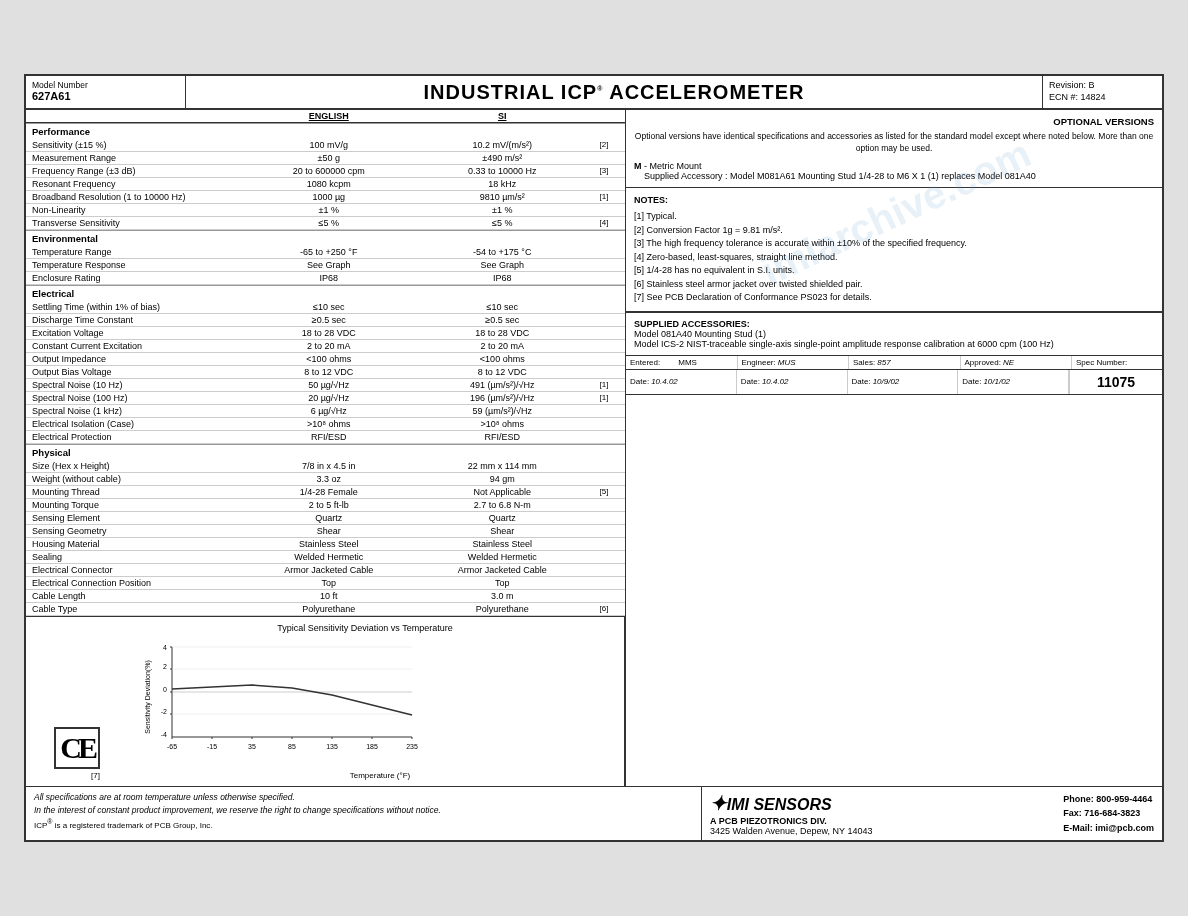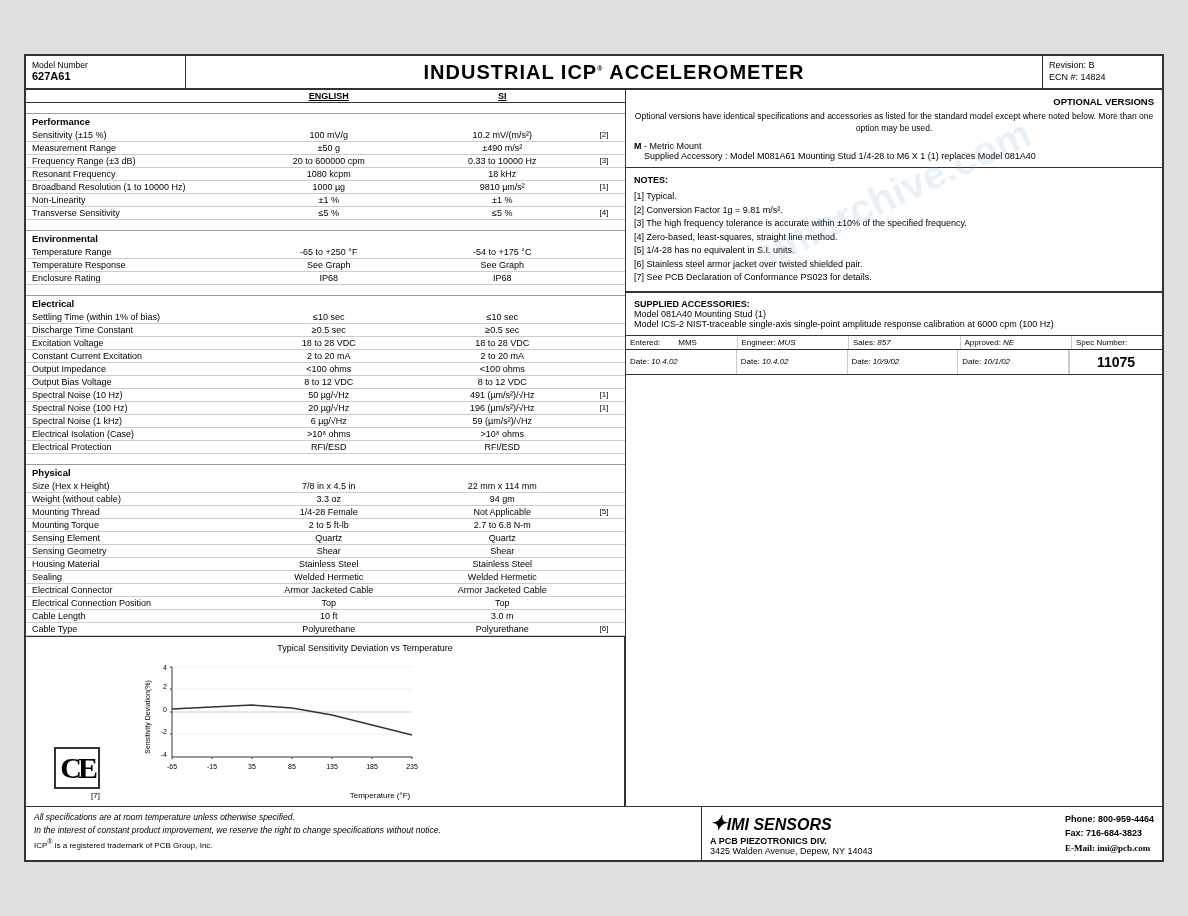--- a/index.html
+++ b/index.html
@@ -81,21 +81,20 @@
       padding: 1px 6px;
       border-bottom: 0.5px solid #ccc;
     }
     .spec-row .val { text-align: center; }
     .spec-row .ref { text-align: center; font-size: 8px; }
     .section-divider {
       font-weight: bold;
       padding: 2px 6px;
       font-size: 9.5px;
       border-top: 1px solid #999;
-      margin-top: 10px;
     }
 
     
     .optional-versions {
       border-bottom: 1px solid #333;
       padding: 6px 8px;
       font-size: 9px;
     }
     .optional-versions .title {
       font-weight: bold;
@@ -545,18 +544,18 @@
       <div>
         <div style="font-size:16px; font-weight:bold; font-style:italic;">
           <span style="font-size:20px;">✦</span>IMI SENSORS
         </div>
         <div style="font-size:9px; font-weight:bold; margin-top:1px;">A PCB PIEZOTRONICS DIV.</div>
         <div style="font-size:9px;">3425 Walden Avenue, Depew, NY 14043</div>
       </div>
       <div class="contact-info">
         <div style="font-weight:bold;">Phone: 800-959-4464</div>
         <div style="font-weight:bold;">Fax: 716-684-3823</div>
-        <div style="font-weight:bold;font-family:Liberation Serif, serif;">E-Mail: imi@pcb.com</div>
+        <div style="font-weight:bold;">E-Mail: imi@pcb.com</div>
       </div>
     </div>
   </div>
 
 </div>
 
 </body></html>

